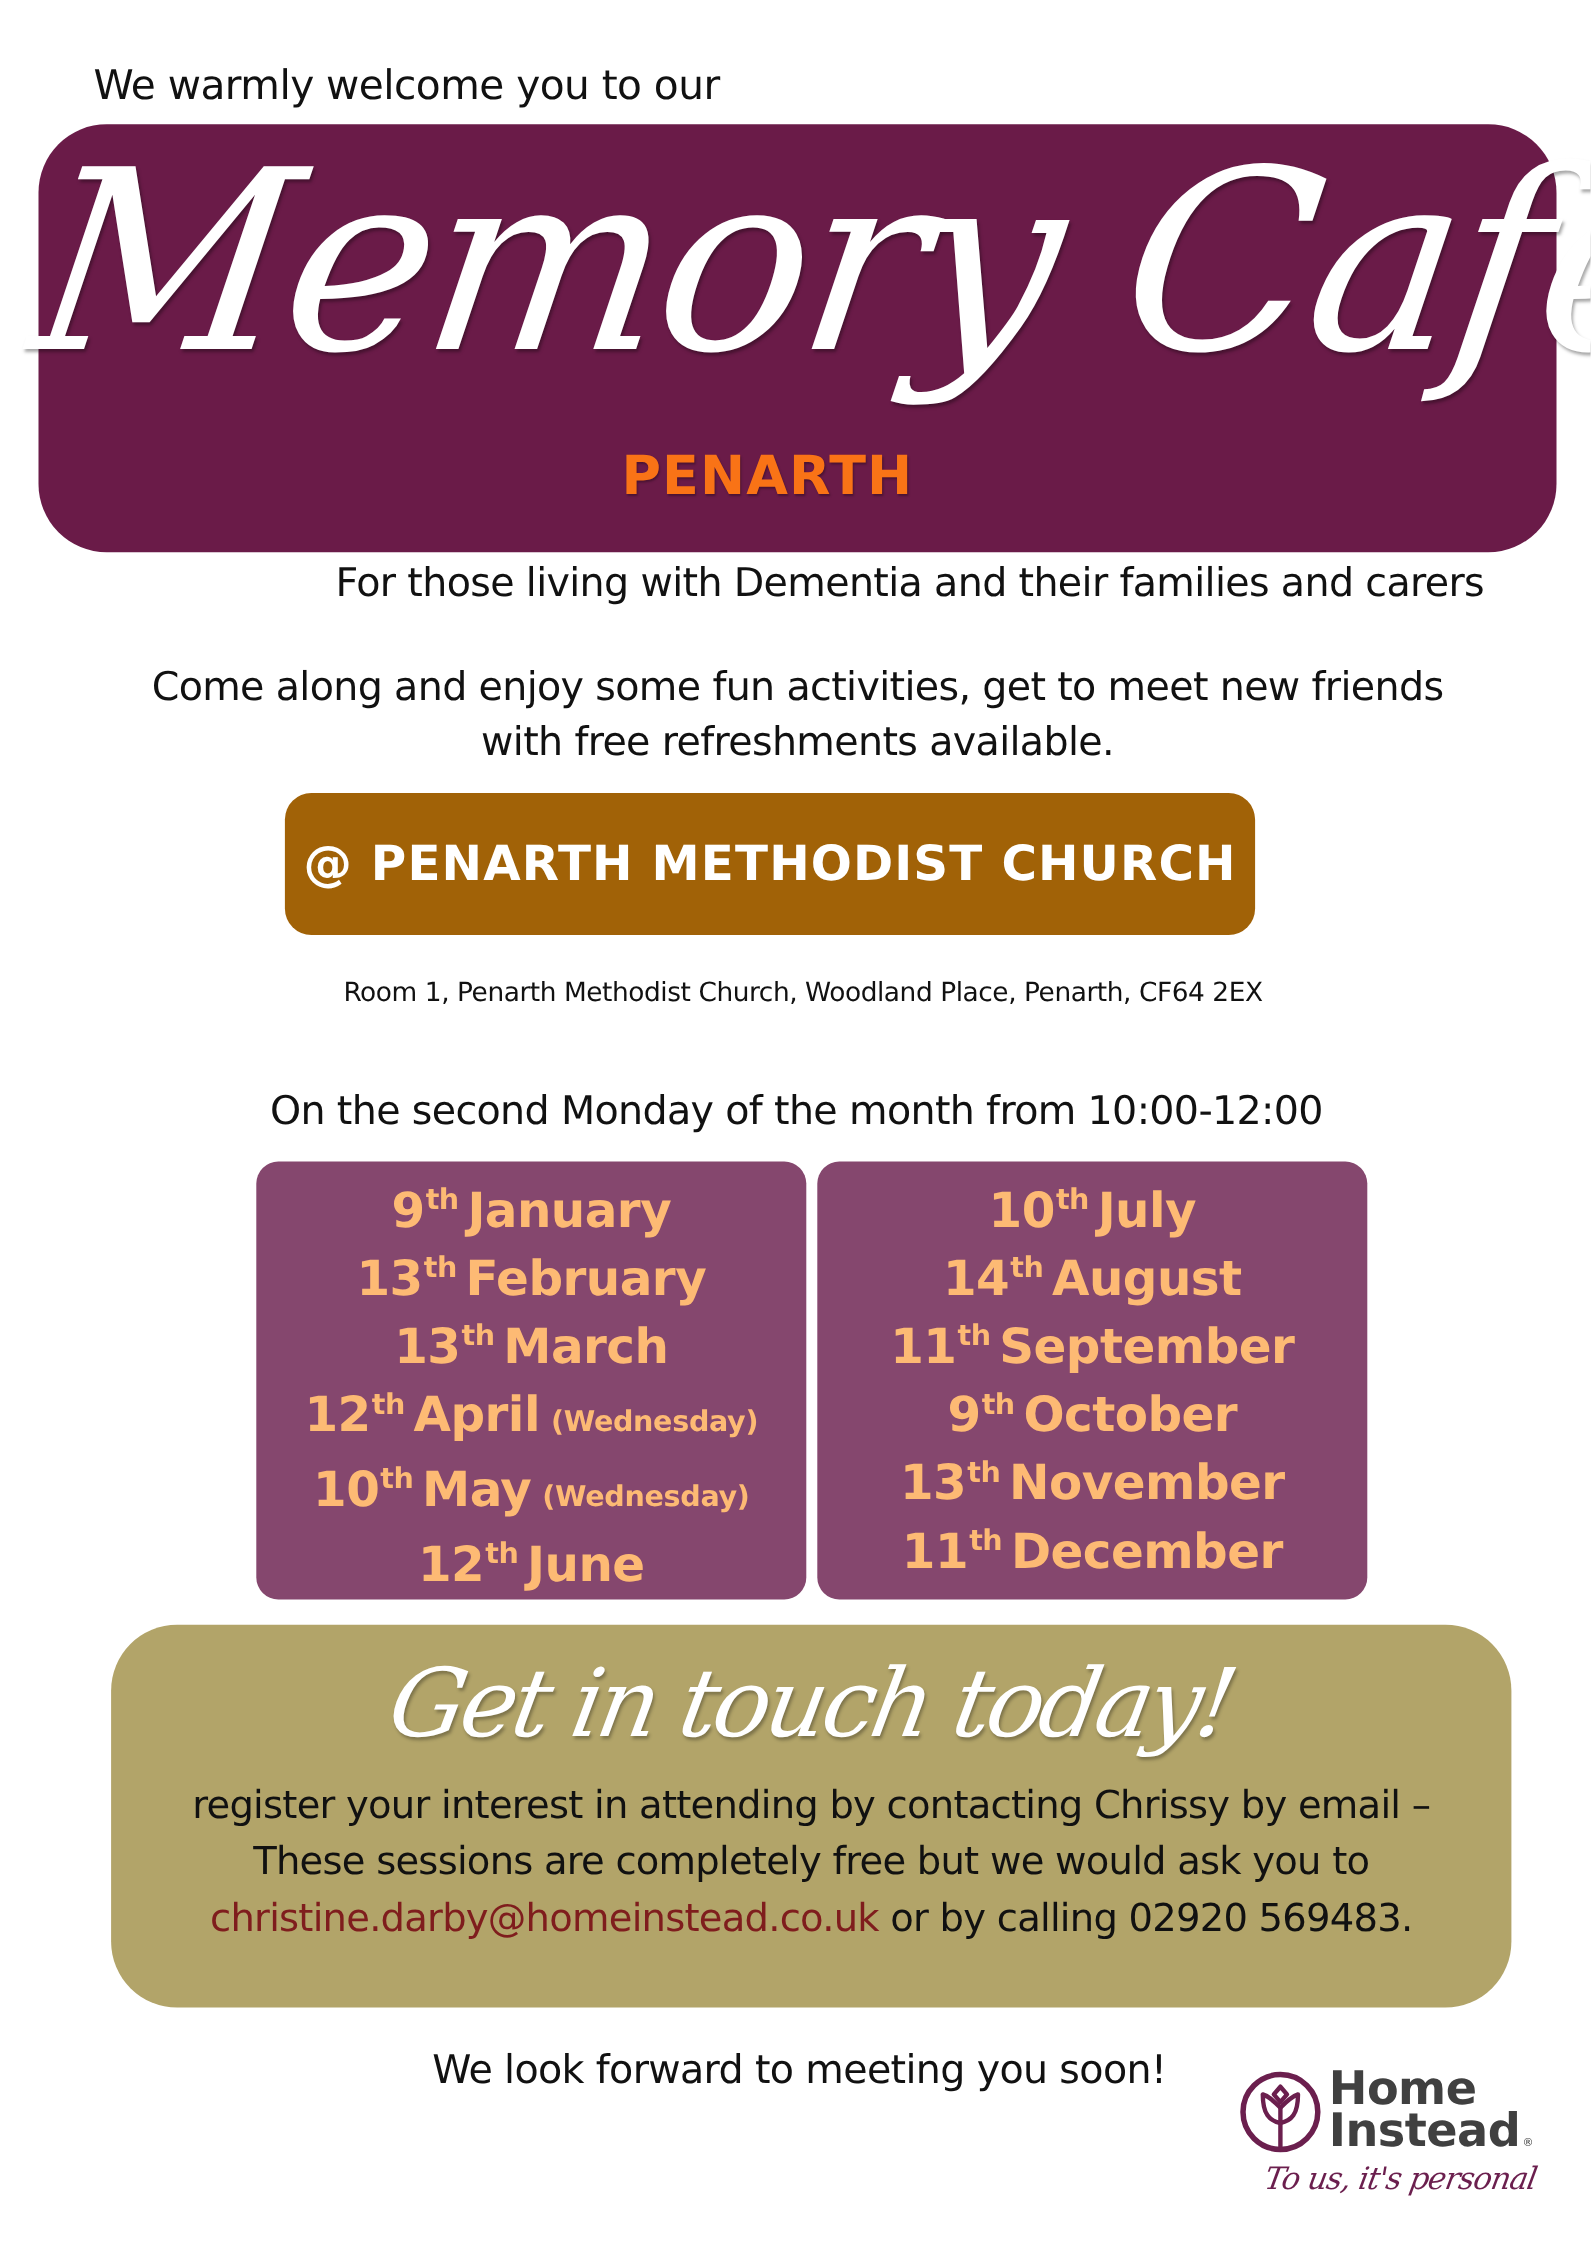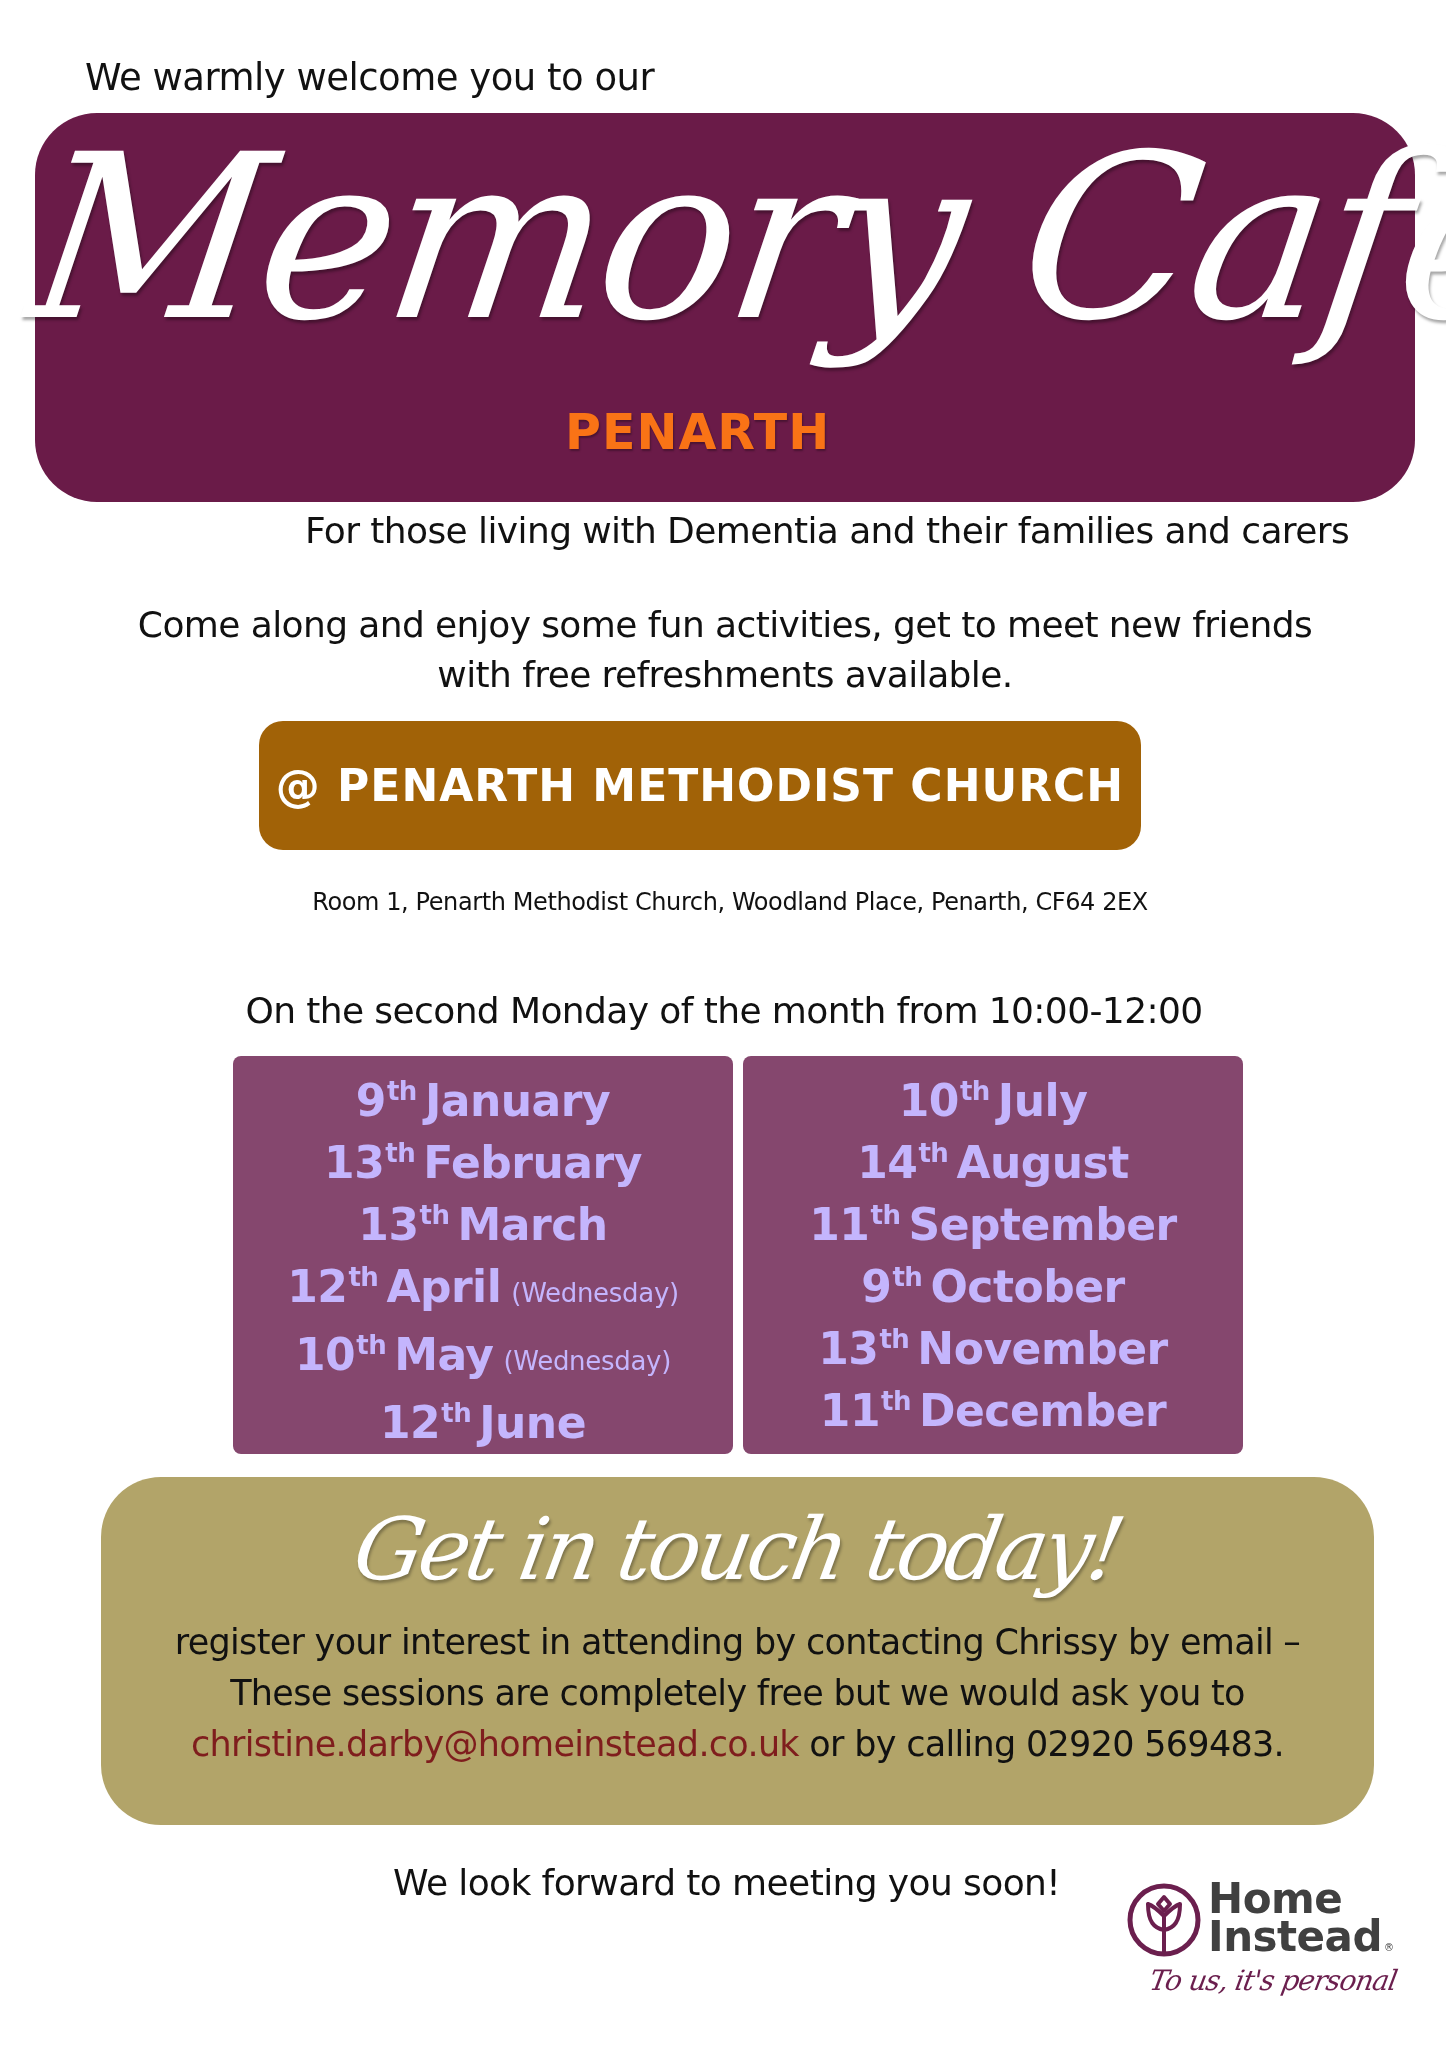--- a/index.html
+++ b/index.html
@@ -41,31 +41,31 @@
     }
     .address {
       left: 240px; top: 888px; width: 980px; text-align: center; font-size: 24px;
       white-space: nowrap; letter-spacing: -0.4px;
     }
     .schedule {
       left: 144px; top: 990px; width: 1160px; text-align: center; font-size: 36px;
       white-space: nowrap; letter-spacing: -0.6px;
     }
     .dates {
-      top: 1056px; width: 500px; height: 398px; border-radius: 8px; background: #85476e;
-      color: #c4b5fd; box-sizing: border-box; padding-top: 14px;
+      top: 1056px; width: 500px; height: 398px; border-radius: 20px; background: #85476e;
+      color: #fdba74; box-sizing: border-box; padding-top: 14px;
     }
     .dates.left { left: 233px; }
     .dates.right { left: 743px; }
     .date-row {
       text-align: center; font-weight: bold; font-size: 44px; line-height: 62px; white-space: nowrap;
       letter-spacing: -0.5px;
     }
     .date-row sup { font-size: 26px; vertical-align: 16px; line-height: 0; margin-left: 1px; margin-right: 8px; }
-    .date-row .note { font-weight: normal; font-size: 26px; margin-left: 10px; letter-spacing: -0.3px; }
+    .date-row .note { font-weight: bold; font-size: 26px; margin-left: 10px; letter-spacing: -0.3px; }
     .contact {
       left: 101px; top: 1477px; width: 1273px; height: 348px; border-radius: 60px;
       background: #b2a469;
     }
     .contact-title {
       position: absolute; left: 0; right: 0; top: 22px; text-align: center;
       font-family: "DejaVu Serif", "Liberation Serif", serif; font-style: italic;
       font-size: 86px; line-height: 100px; color: #ffffff; letter-spacing: -4px;
       transform: skewX(-10deg); white-space: nowrap; text-shadow: 2px 3px 3px rgba(0,0,0,0.3);
     }

